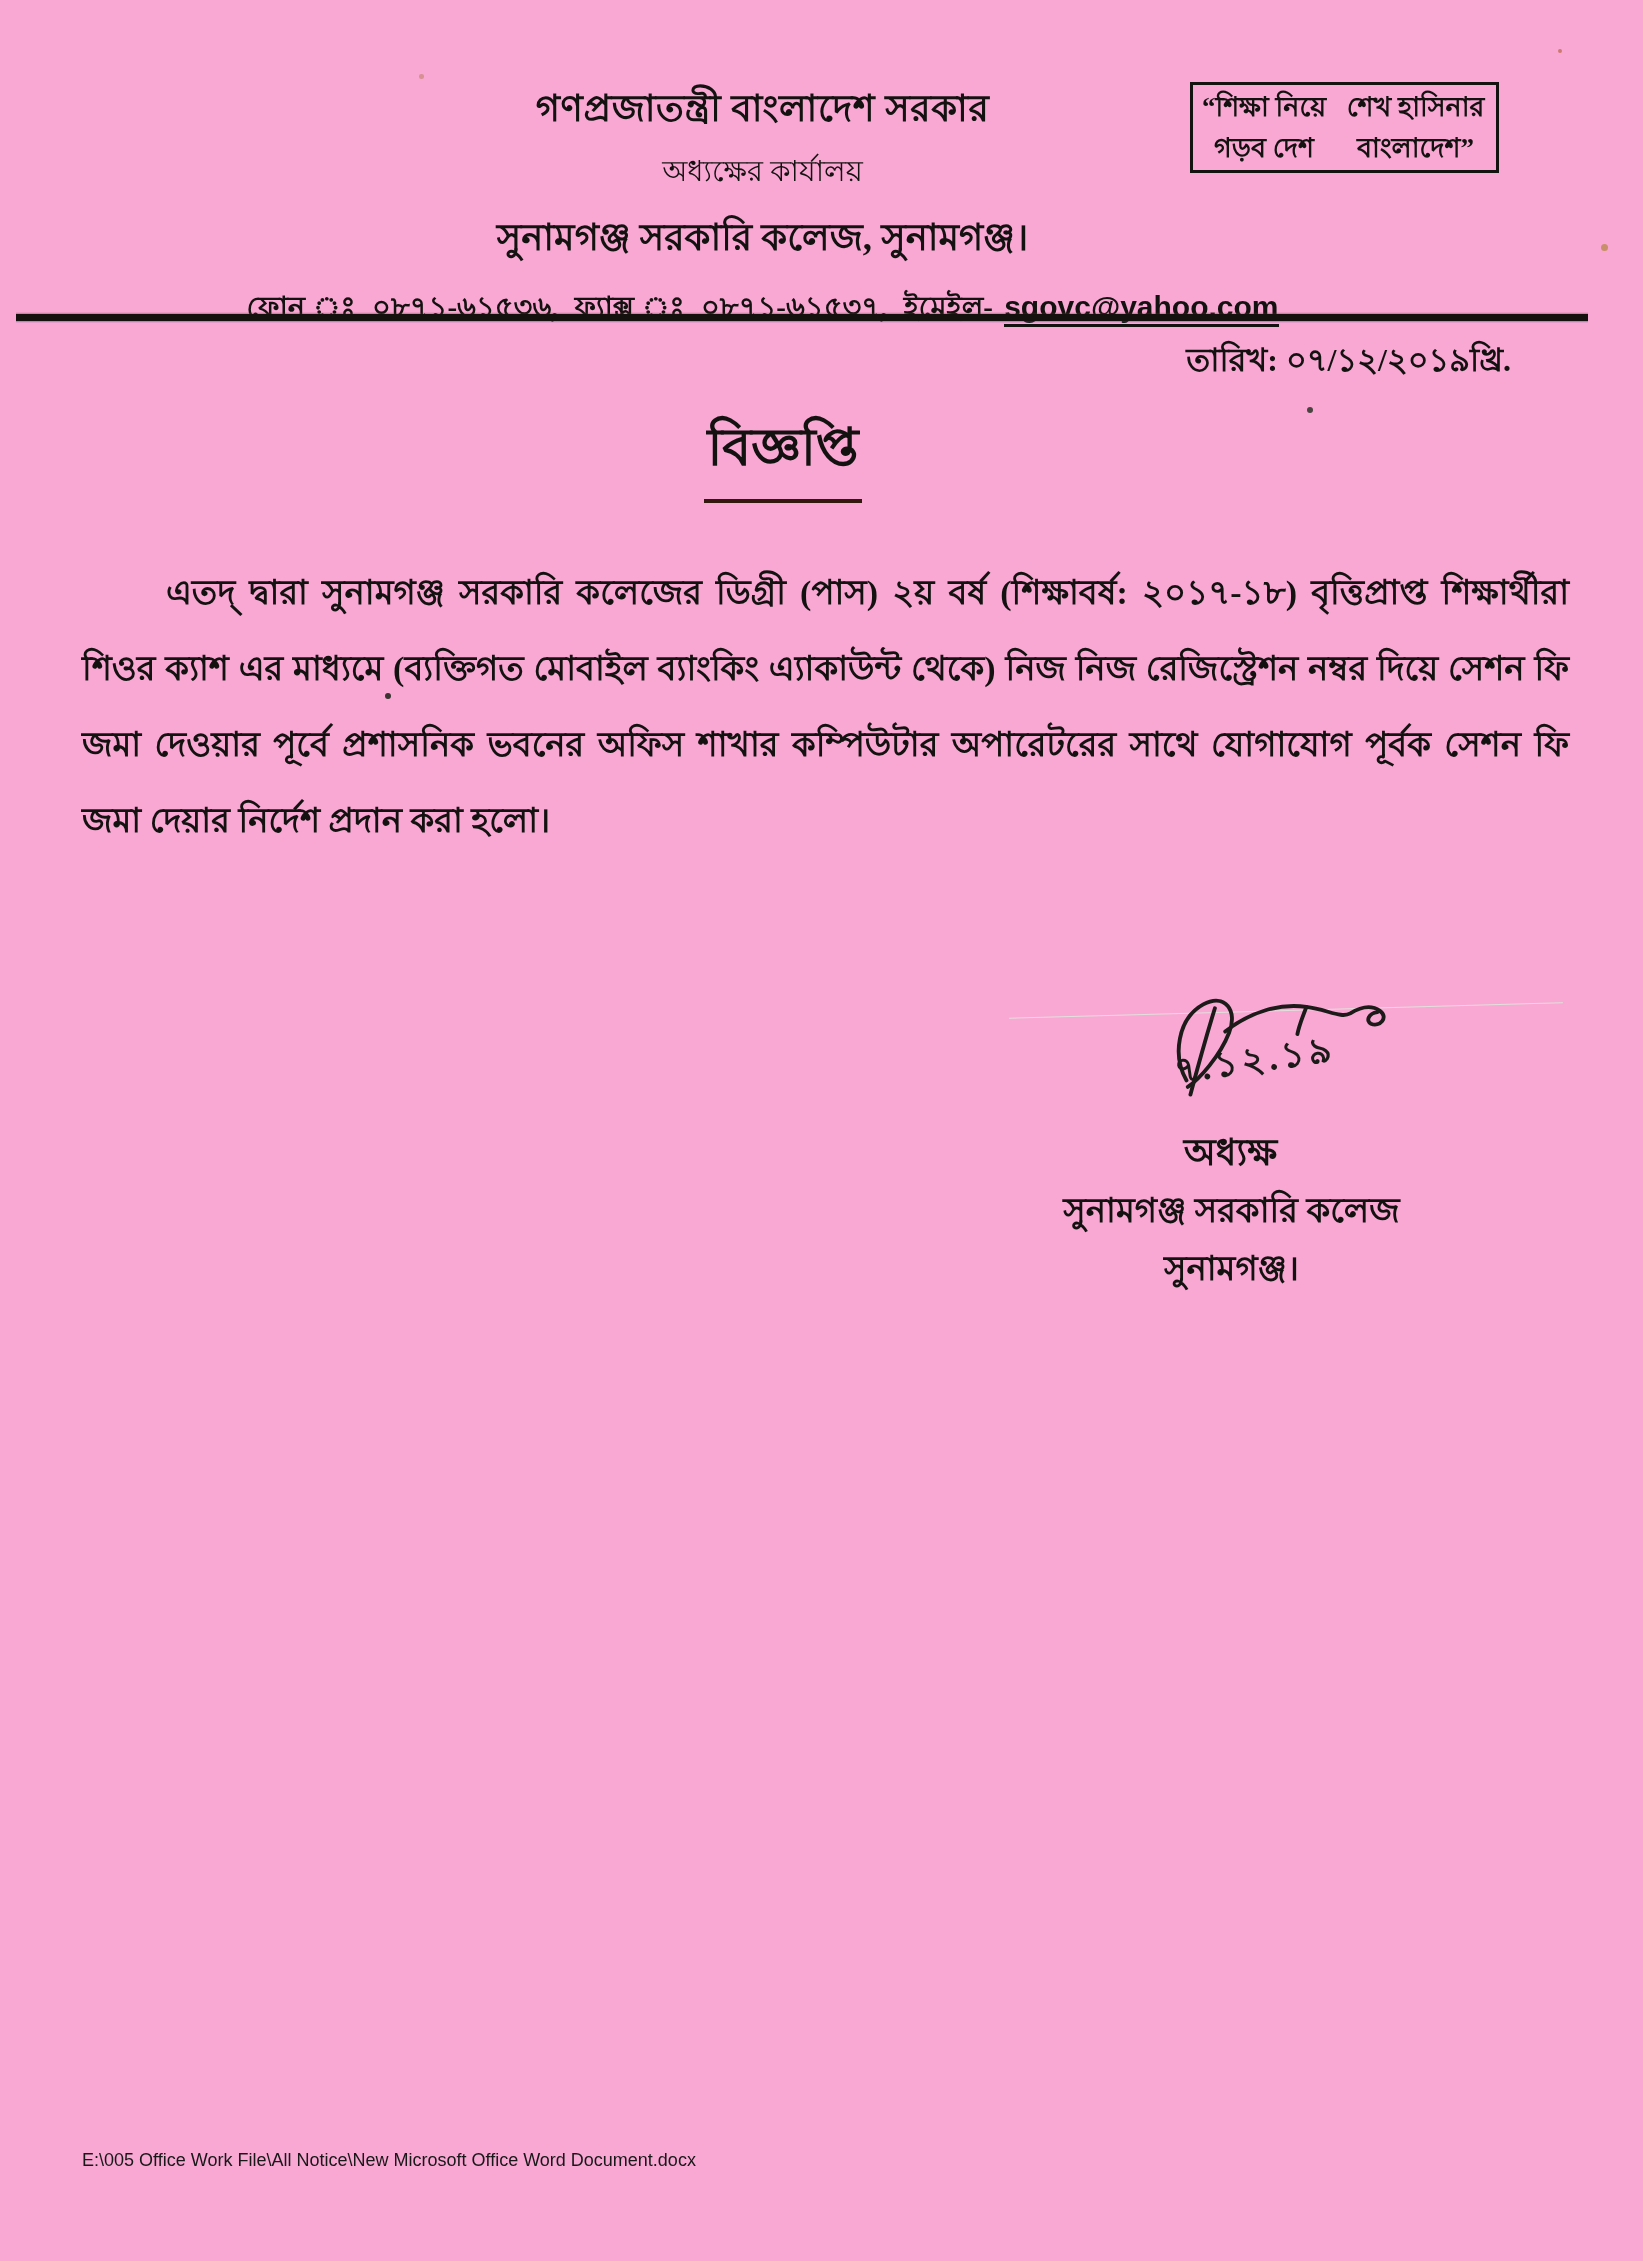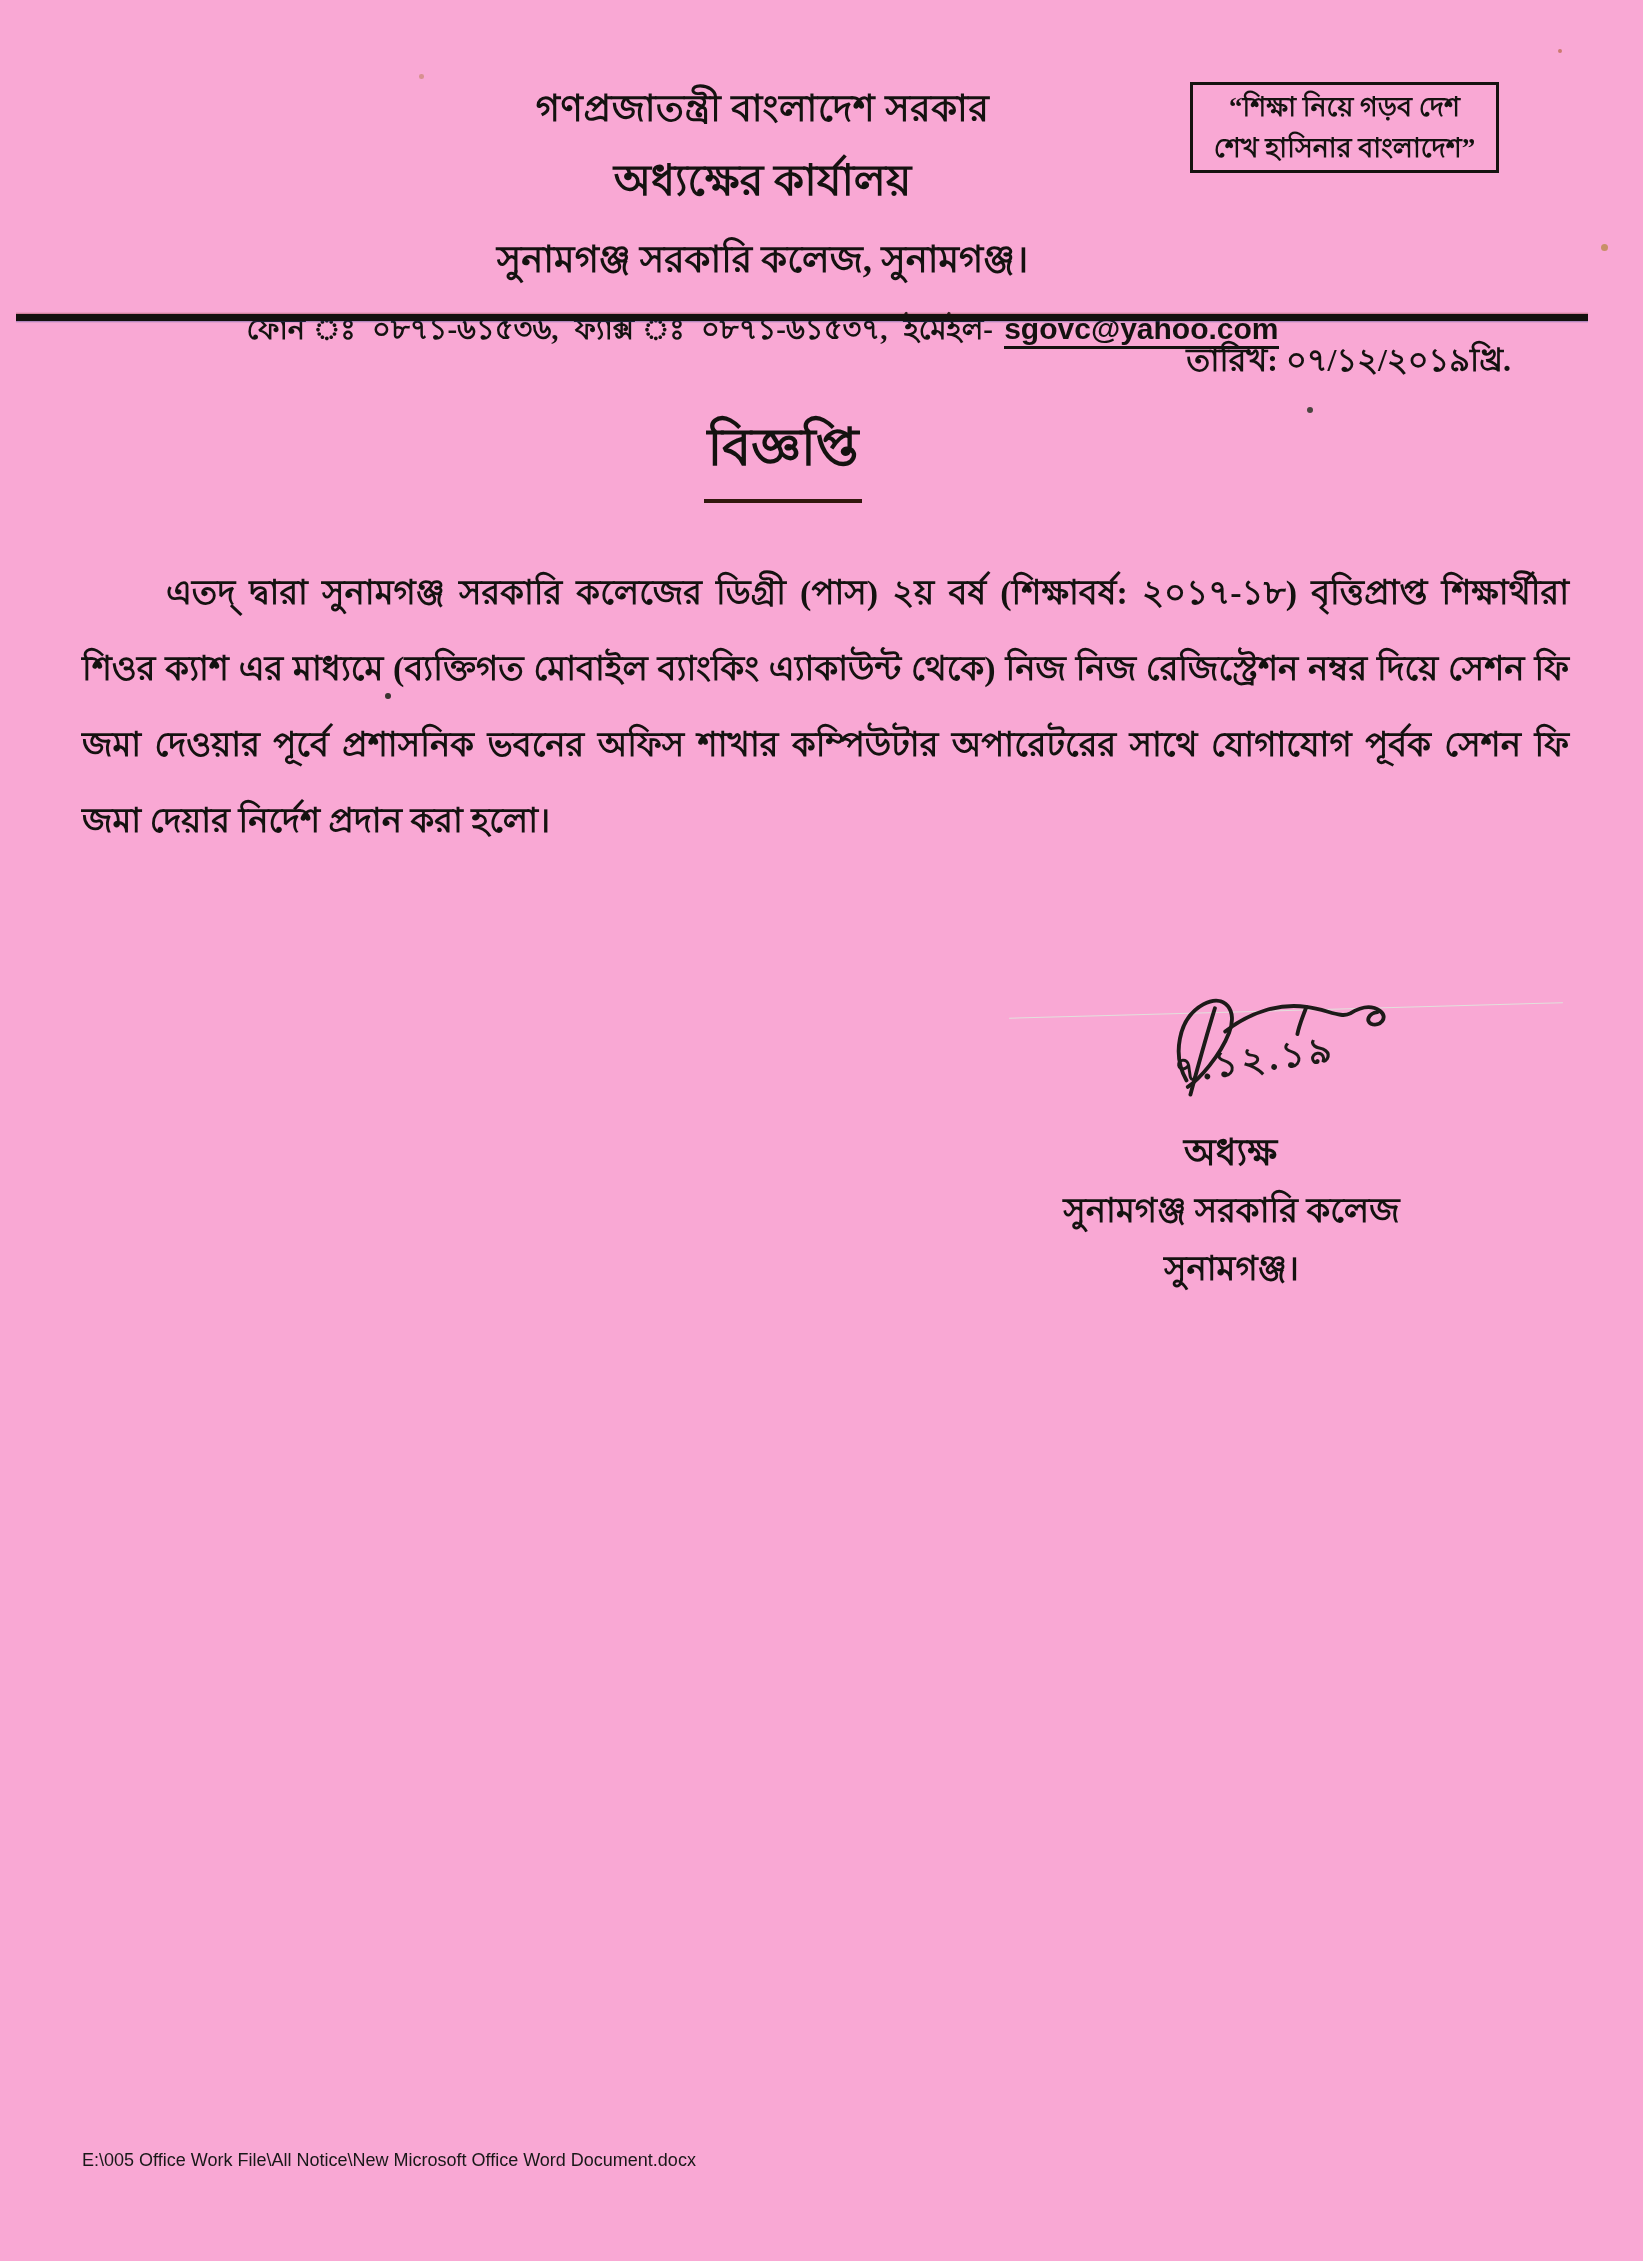--- a/index.html
+++ b/index.html
@@ -10,40 +10,40 @@
     overflow:hidden;
     font-family:"Liberation Serif","DejaVu Serif",serif;
     color:#141210;
   }
   
   .header{
     position:absolute;left:0;top:79px;width:1525px;
     text-align:center;
   }
   .gov-line{font-size:37px;font-weight:700;letter-spacing:0.6px;}
-  .office-line{font-size:43px;font-weight:700;margin-top:6.4px;}
+  .office-line{font-size:29px;font-weight:400;margin-top:6.4px;}
   .college-line{font-size:37px;font-weight:700;margin-top:10.3px;}
   .contact-line{font-size:29px;font-weight:700;margin-top:13px;white-space:nowrap;}
   .contact-line .sep{display:inline-block;width:9px;}
   .email-value{
     font-family:"Liberation Sans","DejaVu Sans",sans-serif;
     font-size:30px;font-weight:700;
     border-bottom:3.2px solid #141210;
     padding-bottom:1.3px;margin-left:4px;
   }
   .website-line{font-size:30px;font-weight:700;margin-top:9px;}
   .website-value{
     font-family:"Liberation Sans","DejaVu Sans",sans-serif;
     font-size:32px;font-weight:700;margin-left:6.4px;
   }
   
   .slogan-box{
     position:absolute;left:1190px;top:82px;width:303px;height:85px;
     border:3.2px solid #151310;
-    display:flex;flex-direction:column;justify-content:center;align-items:center;
+    display:flex;flex-direction:row;justify-content:center;align-items:center;
     font-size:27px;font-weight:700;line-height:1.5;
     text-align:center;
   }
   
   .divider{
     position:absolute;left:16px;top:314px;width:1572px;height:7px;
     background:#14110e;
     box-shadow:0 1.3px 0 rgba(45,70,150,.35), 0 -1.3px 0 rgba(120,45,30,.30);
   }
   

